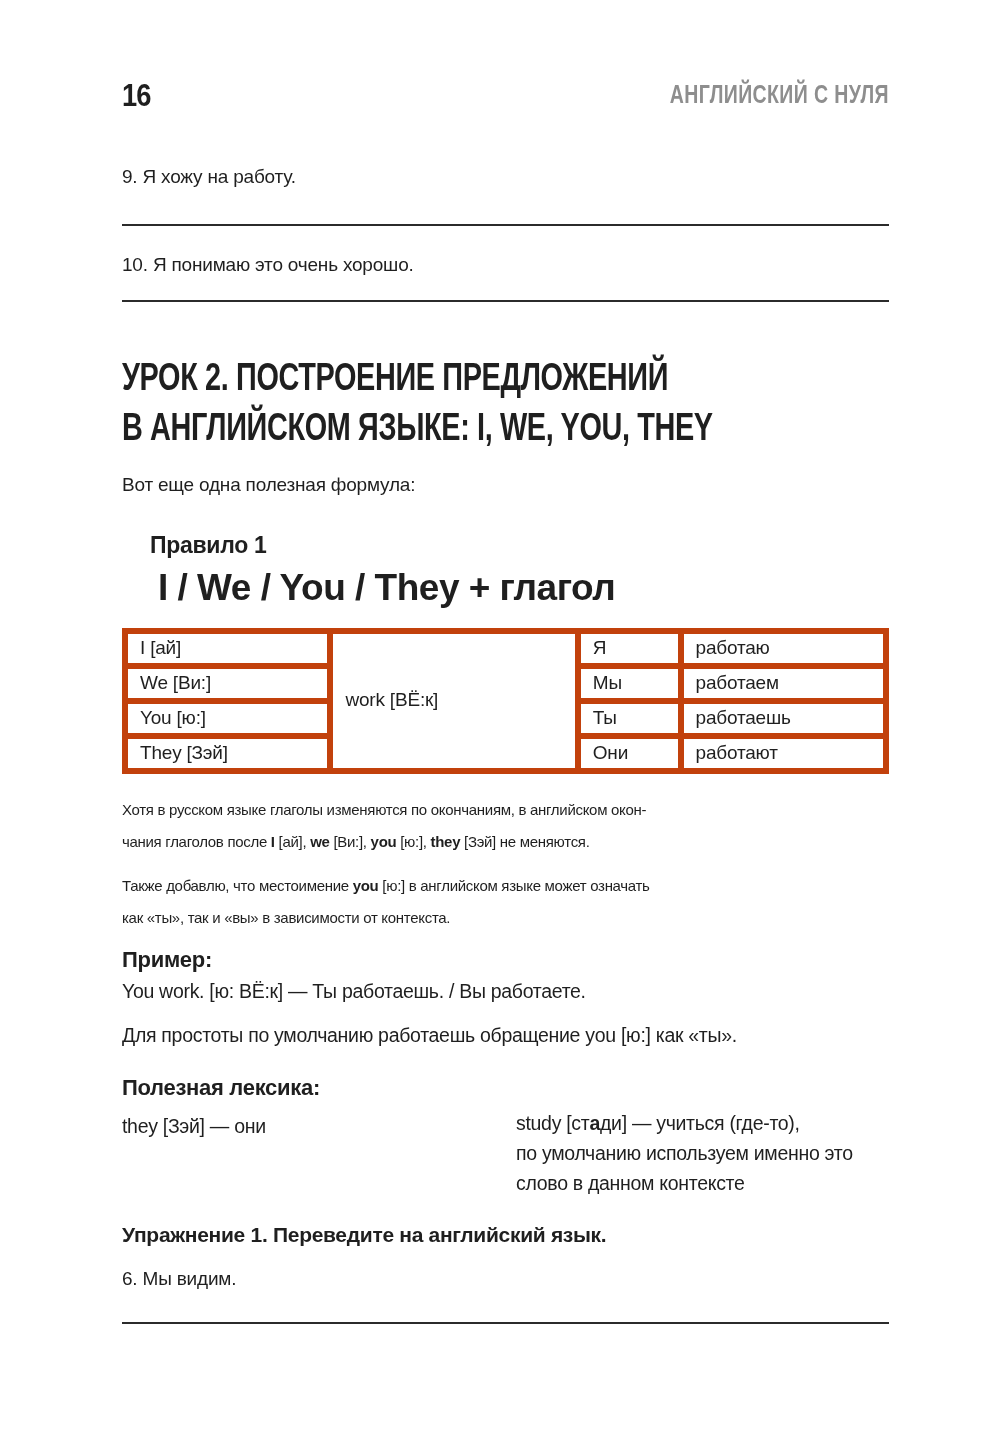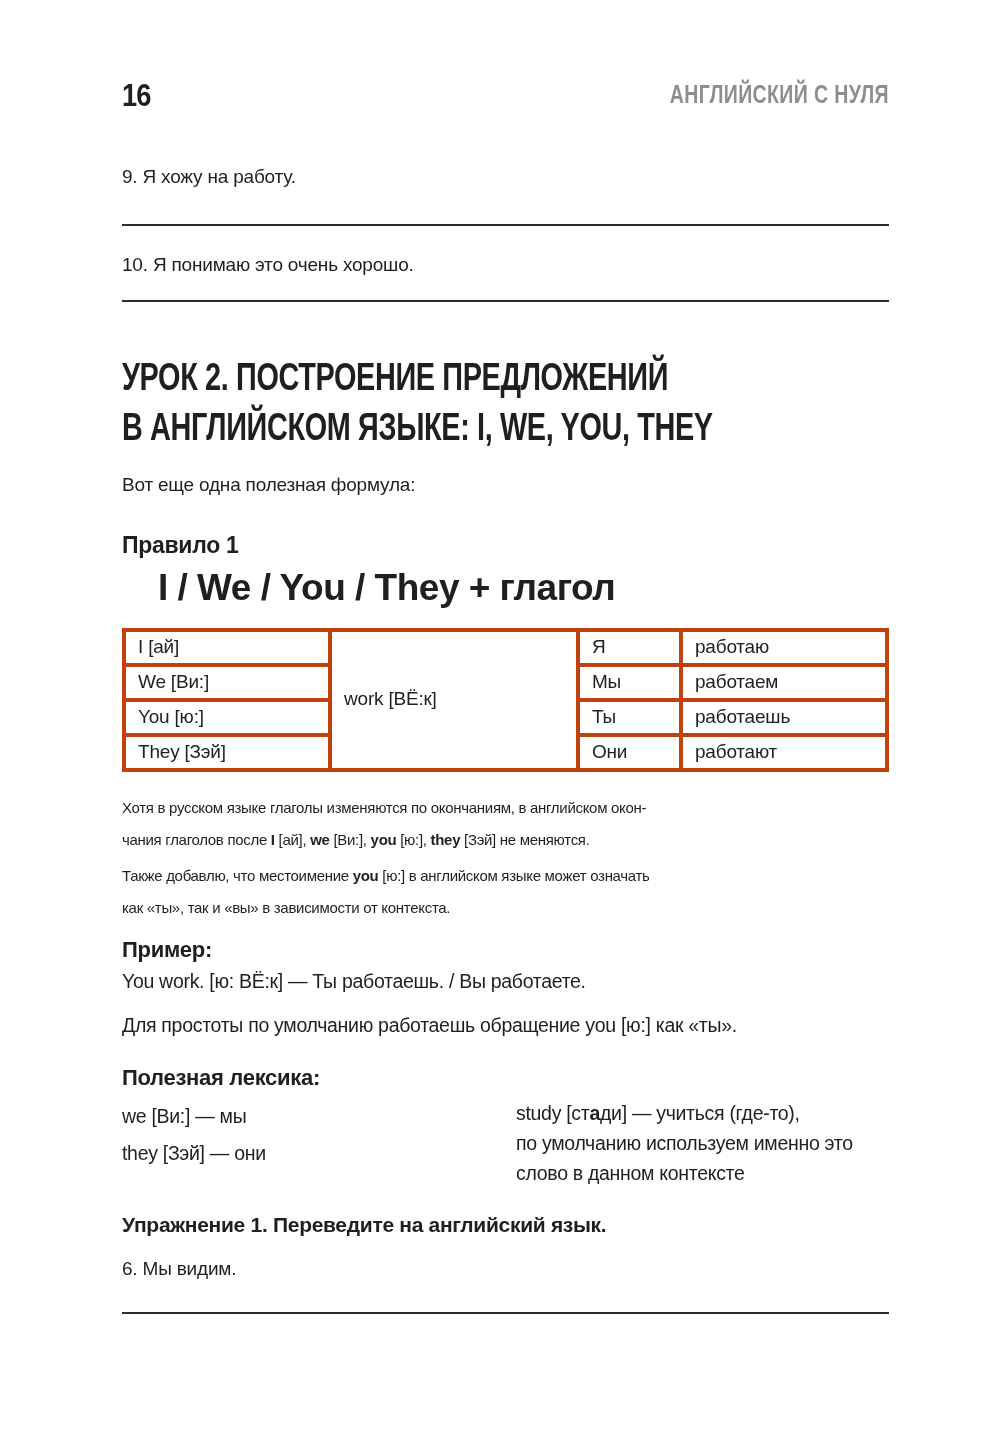--- a/index.html
+++ b/index.html
@@ -61,53 +61,53 @@
     letter-spacing: -0.5px;
     white-space: nowrap;
   }
   .lesson-title .tline {
     display: block;
     transform: scaleX(0.74);
     transform-origin: left center;
   }
   .intro { margin-top: 20px; font-size: 19px; line-height: 26px; letter-spacing: -0.2px; }
   
-  .rule-label { margin-top: 34px; font-size: 23px; font-weight: bold; line-height: 26px; letter-spacing: -0.3px; }
+  .rule-label { margin-top: 34px; font-size: 23px; font-weight: bold; line-height: 26px; letter-spacing: -0.3px; margin-left: 28px; }
   .rule-formula {
     margin-top: 8px;
     font-size: 37px;
     font-weight: bold;
     line-height: 44px;
     letter-spacing: -0.5px;
     margin-left: 36px;
   }
   .rule-lead { margin-top: 16px; font-size: 19px; line-height: 26px; letter-spacing: -0.2px; }
   
   table.conj {
     margin-top: 18px;
     width: 100%;
     border-collapse: collapse;
     table-layout: fixed;
     font-size: 19px;
   }
   table.conj td {
-    border: 4px solid #c2410c;
+    border: 6px solid #c2410c;
     height: 35px;
     padding: 2px 4px 4px 12px;
     vertical-align: middle;
     letter-spacing: -0.2px;
   }
   .col-en   { width: 27%; }
   .col-work { width: 32.5%; }
   .col-pro  { width: 13.5%; }
   .col-verb { width: 27%; }
   
   .para { font-size: 15px; line-height: 32px; letter-spacing: -0.3px; }
   .para-1 { margin-top: 20px; }
-  .para-2 { margin-top: 4px; }
+  .para-2 { margin-top: 12px; }
   .para b, .rule-lead b, .vocab b { font-weight: bold; }
   
   .example-label { margin-top: 12px; font-size: 22px; font-weight: bold; line-height: 28px; letter-spacing: -0.3px; }
   .example-line  { margin-top: 4px; font-size: 19.5px; line-height: 26px; letter-spacing: -0.3px; }
   .example-note  { margin-top: 18px; font-size: 19.5px; line-height: 26px; letter-spacing: -0.3px; }
   
   .vocab-label { margin-top: 26px; font-size: 22px; font-weight: bold; line-height: 28px; letter-spacing: -0.3px; }
   .vocab-row { margin-top: 6px; display: flex; }
   .vocab { font-size: 19.5px; letter-spacing: -0.3px; }
   .vocab-left { width: 394px; line-height: 37px; }
@@ -177,21 +177,20 @@
   <div class="para para-1">Хотя в русском языке глаголы изменяются по окончаниям, в английском окон-<br>чания глаголов после <b>I</b> [ай], <b>we</b> [Ви:], <b>you</b> [ю:], <b>they</b> [Зэй] не меняются.</div>
   <div class="para para-2">Также добавлю, что местоимение <b>you</b> [ю:] в английском языке может означать<br>как «ты», так и «вы» в зависимости от контекста.</div>
 
   <div class="example-label">Пример:</div>
   <div class="example-line">You work. [ю: ВЁ:к] — Ты работаешь. / Вы работаете.</div>
   <div class="example-note">Для простоты по умолчанию работаешь обращение you [ю:] как «ты».</div>
 
   <div class="vocab-label">Полезная лексика:</div>
   <div class="vocab-row">
     <div class="vocab vocab-left">
-      <div>we [Ви:] — мы</div>
       <div>they [Зэй] — они</div>
     </div>
     <div class="vocab vocab-right">study [ст<b>а</b>ди] — учиться (где-то),<br>по умолчанию используем именно это<br>слово в данном контексте</div>
   </div>
 
   <div class="exercise-title">Упражнение 1. Переведите на английский язык.</div>
   <div class="exercise-item">6. Мы видим.</div>
   <div class="answer-line line-3"></div>
 
 </div>

